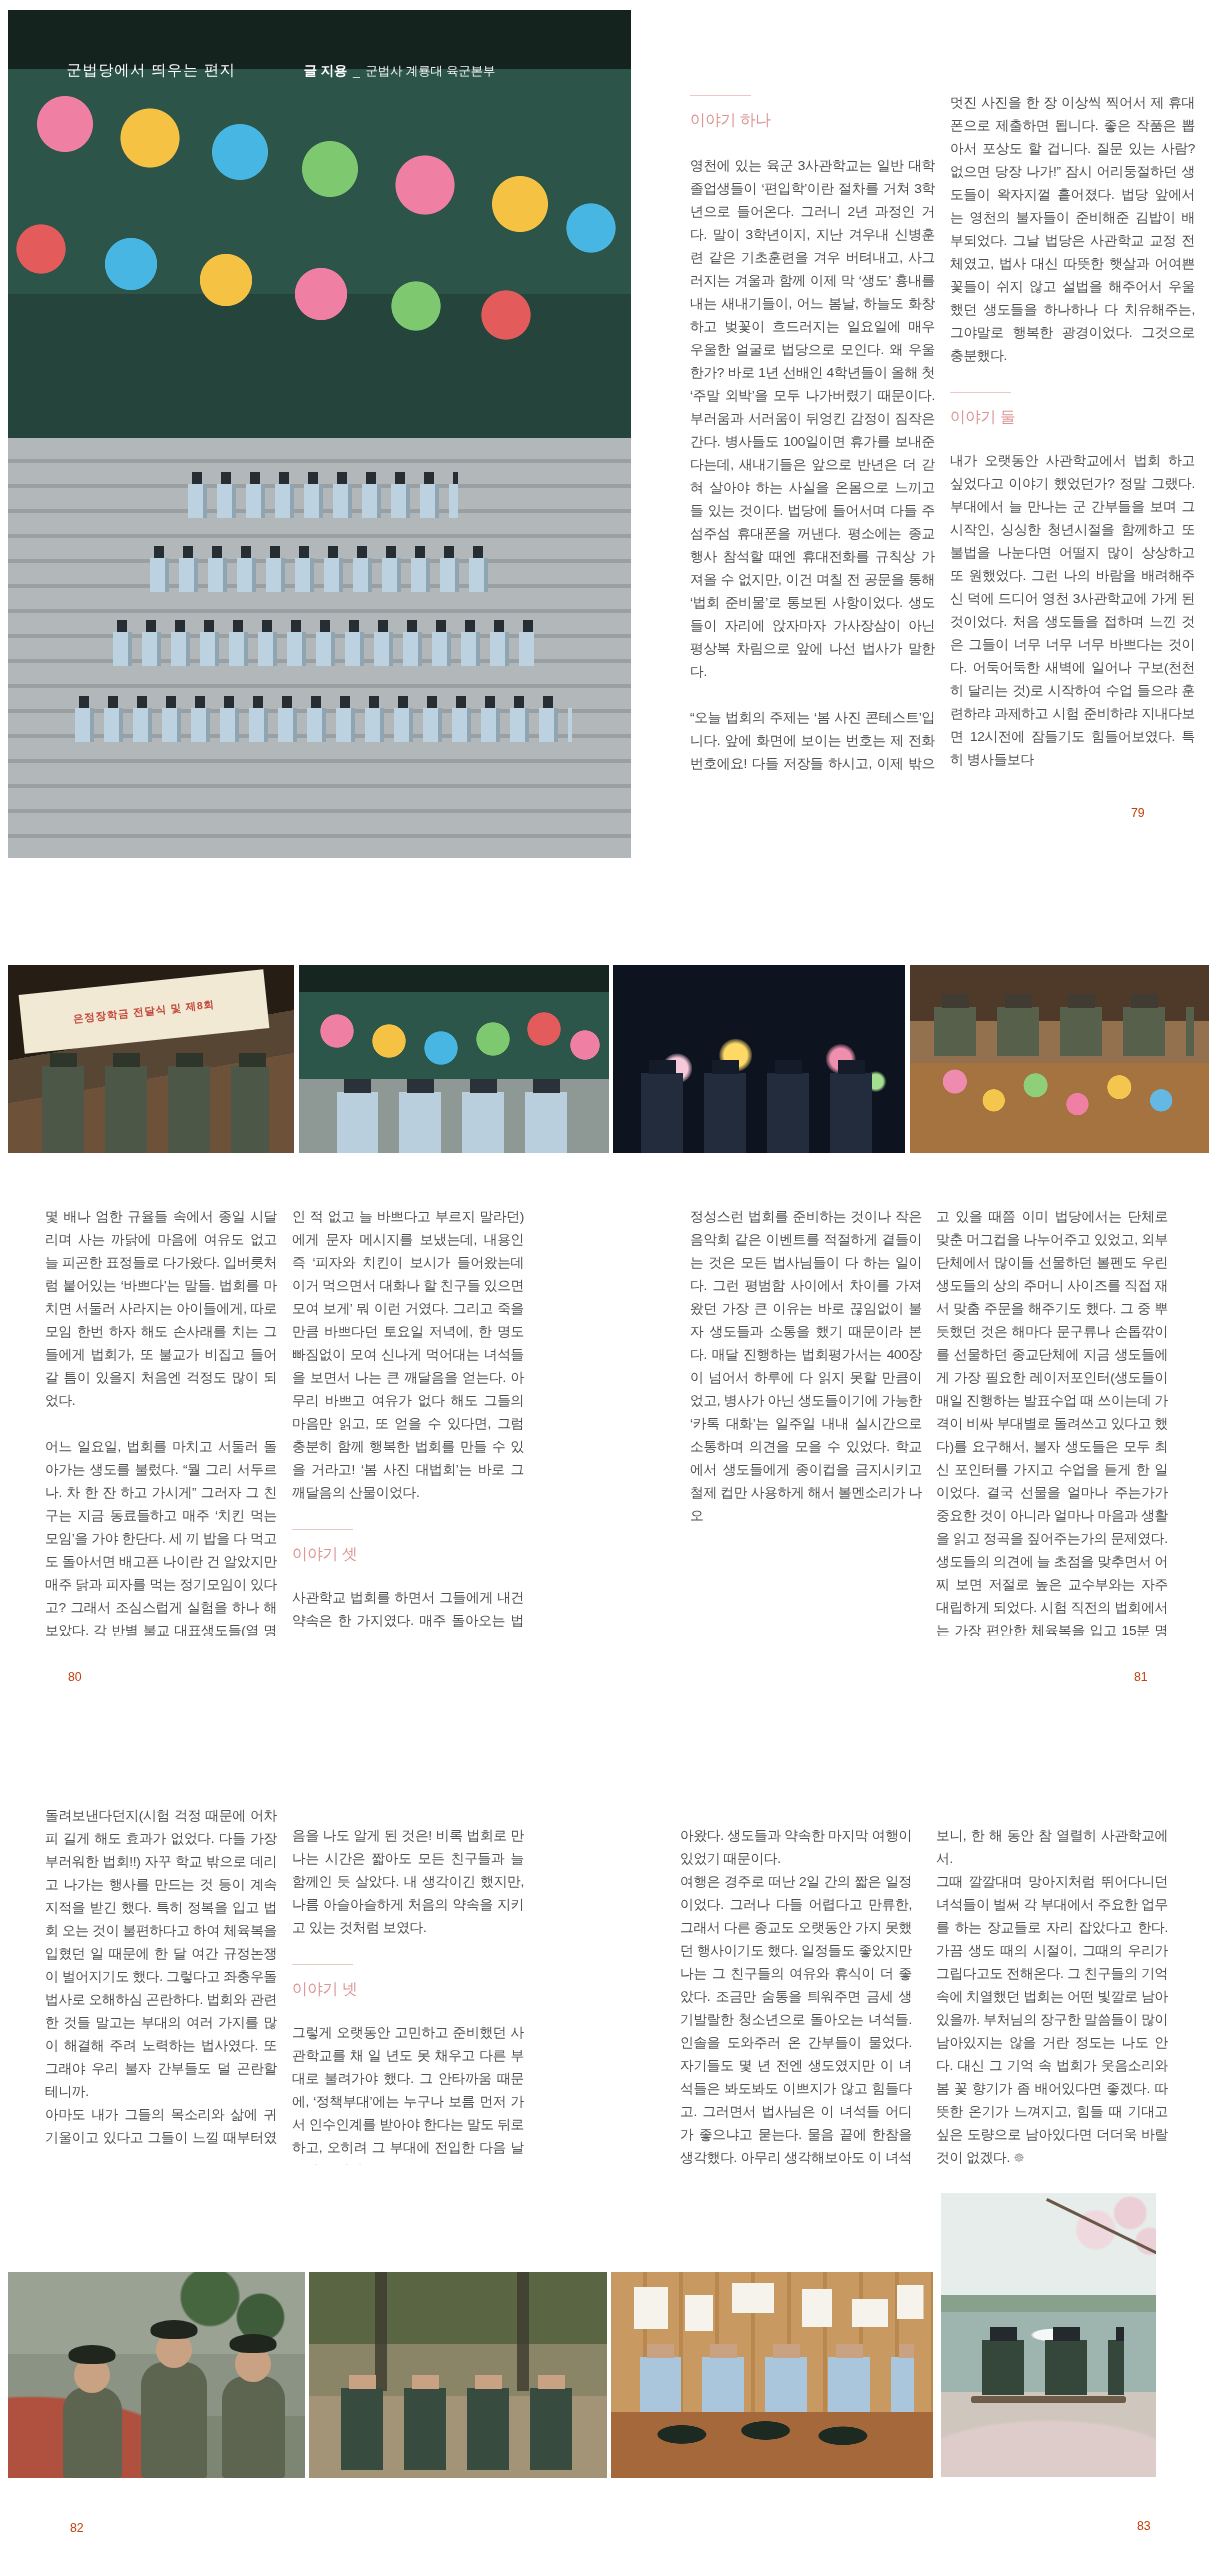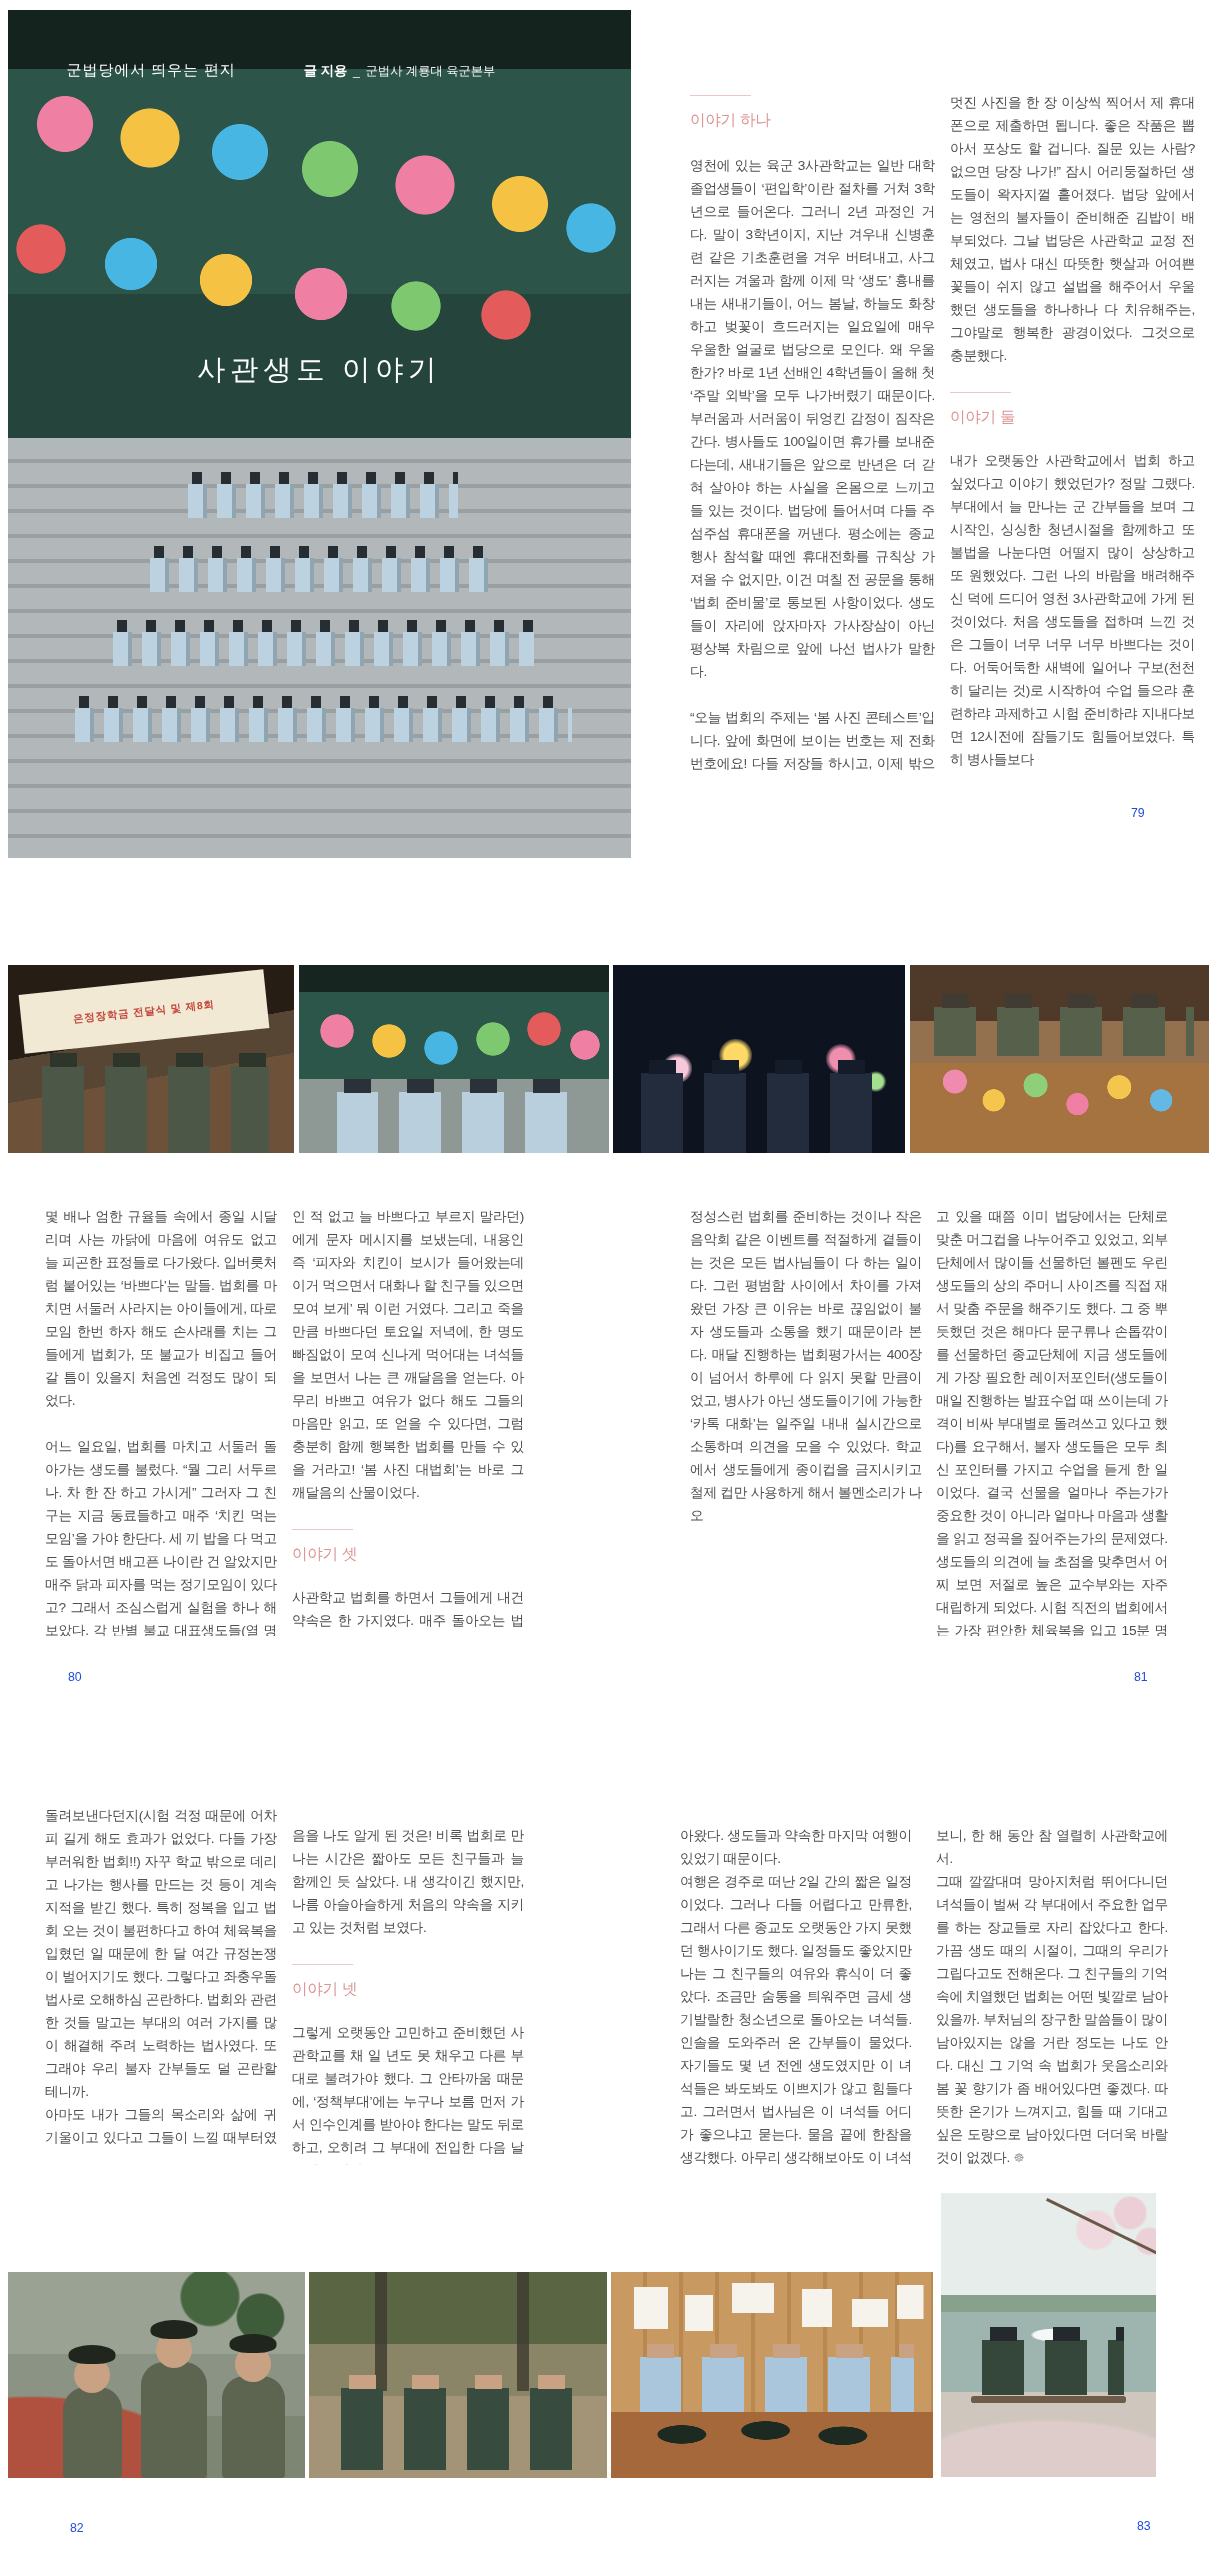--- a/index.html
+++ b/index.html
@@ -9,21 +9,21 @@
   
   .col{position:absolute;font-size:13.7px;line-height:23px;color:#4f4f4f;
        text-align:justify;word-break:break-all;letter-spacing:-0.3px;overflow:hidden}
   .col p{margin:0}
   .col p.gap{margin-top:23px}
   .head-block{margin:25px 0 21px}
   .head-block.first{margin:3.8px 0 23px}
   .rule{width:61px;height:0.9px;background:#eec6c6;margin-bottom:12.3px}
   .story-head{margin:0;font-size:15.6px;font-weight:400;color:#dc9595}
   .endmark{color:#9a9a9a;font-size:12.3px}
-  .pnum{position:absolute;font-size:12.3px;color:#1d4ed8}
+  .pnum{position:absolute;font-size:12.3px;color:#c2410c}
 
   
   .photo{position:absolute;overflow:hidden;background:#888}
 
   #cover{left:7.6px;top:9.5px;width:623px;height:848px;
     background:
       radial-gradient(circle 28.4px at 57px 114px,#ef7fa3 0 97%,transparent 100%),
       radial-gradient(circle 30px at 142px 128px,#f6c243 0 97%,transparent 100%),
       radial-gradient(circle 28.4px at 232px 142px,#48b6e3 0 97%,transparent 100%),
       radial-gradient(circle 28.4px at 322px 159px,#7ec96f 0 97%,transparent 100%),
@@ -143,21 +143,20 @@
 
 <div class="photo" id="cover">
   <div class="cover-steps"></div>
   <div class="crowd" style="top:474px;left:175px;width:275px"></div>
   <div class="crowd" style="top:548px;left:137px;width:351px"></div>
   <div class="crowd" style="top:622px;left:100px;width:426px"></div>
   <div class="crowd" style="top:698px;left:62px;width:502px"></div>
   <div class="cover-header">
     <span class="series">군법당에서 띄우는 편지</span><span class="byline"><span class="byline-author">글 지용</span><span class="byline-sep">_</span><span class="byline-affil">군법사  계룡대 육군본부</span></span>
   </div>
-  <h1 class="cover-title">사관생도 이야기</h1>
 </div>
 
 <div class="col" style="left:690px;top:91px;width:245px;height:686px">
   <div class="head-block first">
     <div class="rule"></div>
     <h2 class="story-head">이야기 하나</h2>
   </div>
   <p>영천에 있는 육군 3사관학교는 일반 대학 졸업생들이 ‘편입학’이란 절차를 거쳐 3학년으로 들어온다. 그러니 2년 과정인 거다. 말이 3학년이지, 지난 겨우내 신병훈련 같은 기초훈련을 겨우 버텨내고, 사그러지는 겨울과 함께 이제 막 ‘생도’ 흉내를 내는 새내기들이, 어느 봄날, 하늘도 화창하고 벚꽃이 흐드러지는 일요일에 매우 우울한 얼굴로 법당으로 모인다. 왜 우울한가? 바로 1년 선배인 4학년들이 올해 첫 ‘주말 외박’을 모두 나가버렸기 때문이다. 부러움과 서러움이 뒤엉킨 감정이 짐작은 간다. 병사들도 100일이면 휴가를 보내준다는데, 새내기들은 앞으로 반년은 더 갇혀 살아야 하는 사실을 온몸으로 느끼고들 있는 것이다. 법당에 들어서며 다들 주섬주섬 휴대폰을 꺼낸다. 평소에는 종교행사 참석할 때엔 휴대전화를 규칙상 가져올 수 없지만, 이건 며칠 전 공문을 통해 ‘법회 준비물’로 통보된 사항이었다. 생도들이 자리에 앉자마자 가사장삼이 아닌 평상복 차림으로 앞에 나선 법사가 말한다.</p>
   <p class="gap">“오늘 법회의 주제는 ‘봄 사진 콘테스트’입니다. 앞에 화면에 보이는 번호는 제 전화번호에요! 다들 저장들 하시고, 이제 밖으로 나가서 교정에 핀 꽃과 봄을 충분히 느끼고</p>
 </div>

